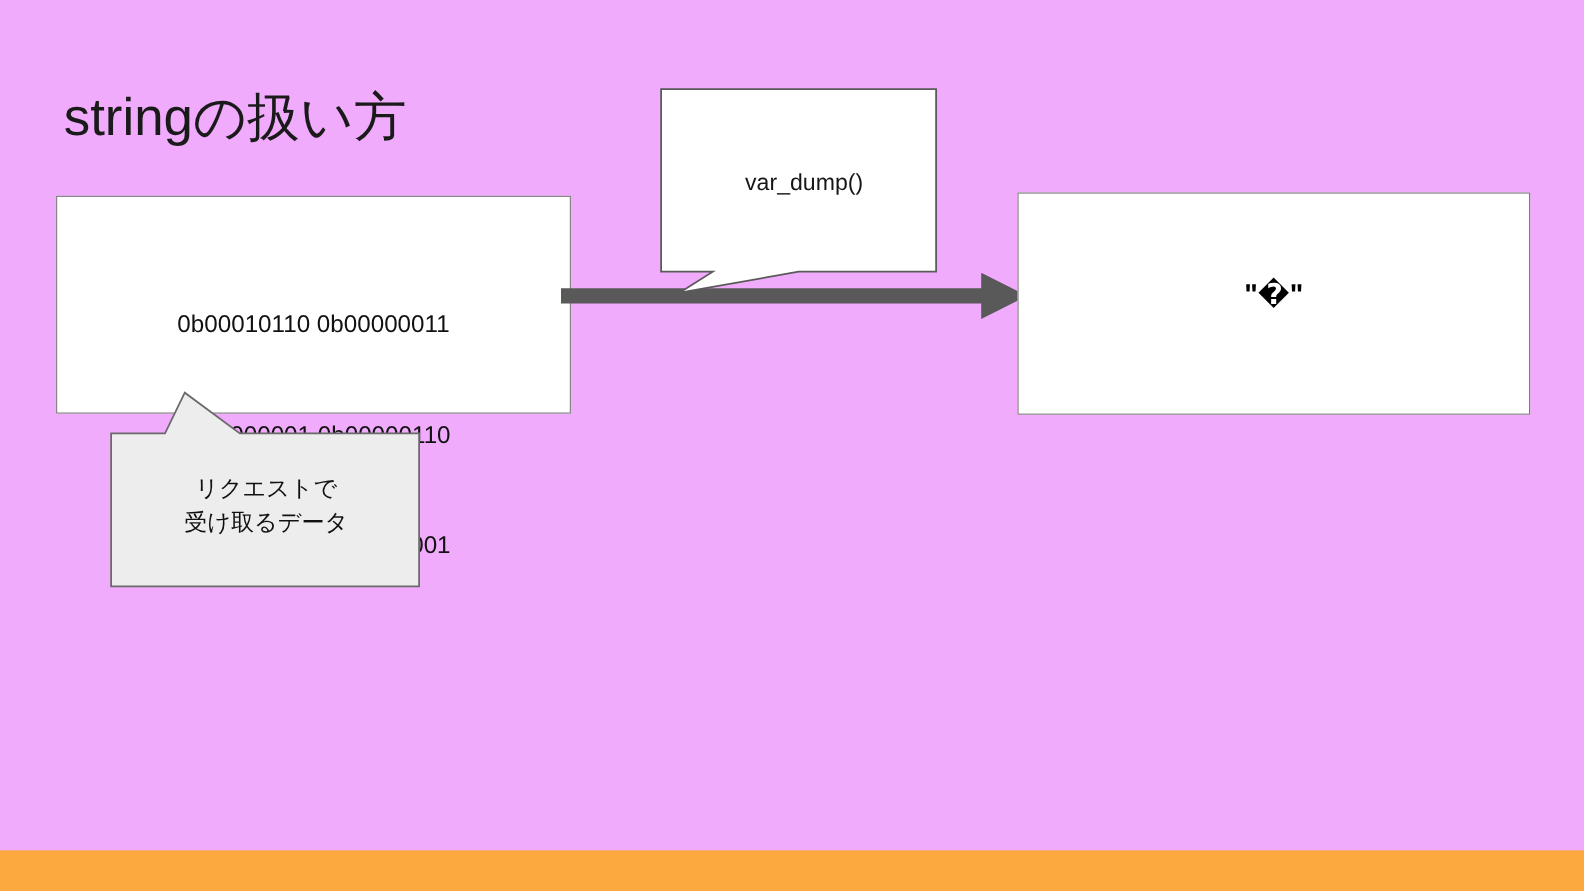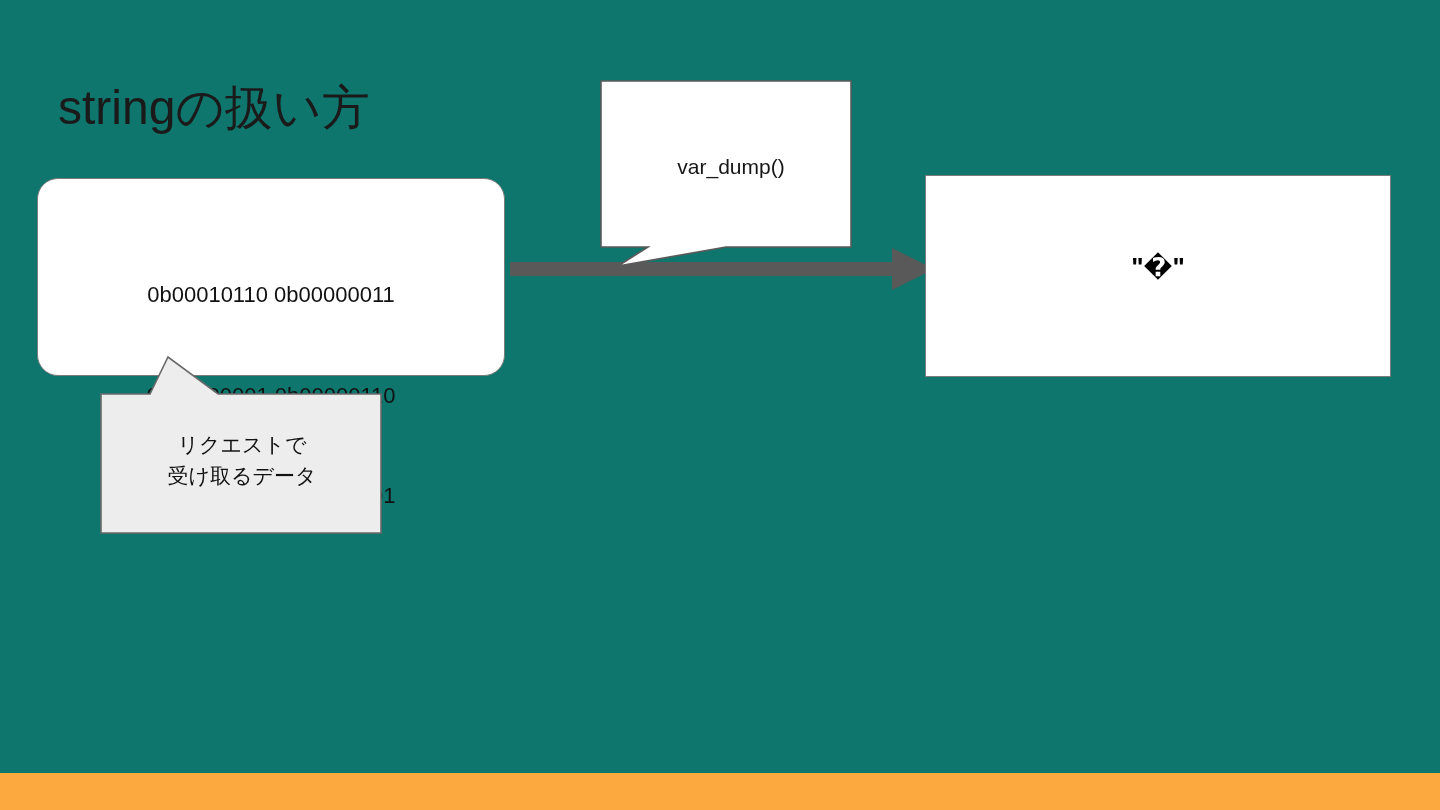--- a/index.html
+++ b/index.html
@@ -36,25 +36,24 @@
   
   .rect-box {
     position: absolute;
     background: #ffffff;
     border: 1.6px solid #7b7b7b;
     box-sizing: border-box;
   }
 
   
   #box-input {
-    left: 37px;
+    left: 51px;
     top: 178px;
     width: 468px;
     height: 198px;
-    border-radius: 21px;
   }
   #box-input .binary-lines {
     position: absolute;
     left: 0;
     right: 0;
     top: 32px;
     text-align: center;
     font-size: 22px;
     line-height: 33.5px;
     color: #111111;
@@ -141,21 +140,21 @@
     position: absolute;
     left: 0;
     top: 773px;
     width: 1440px;
     height: 37px;
   }
 </style>
 </head>
 <body>
 
-<div id="slide" style="background: #0f766e;">
+<div id="slide" style="background: #f0abfc;">
 
   <div id="slide-title">stringの扱い方</div>
 
   <div id="box-input" class="rect-box">
     <div class="binary-lines">
       <div>0b00010110 0b00000011</div>
       <div>0b00000001 0b00000110</div>
       <div>0b10110010 0b00000001</div>
     </div>
   </div>

